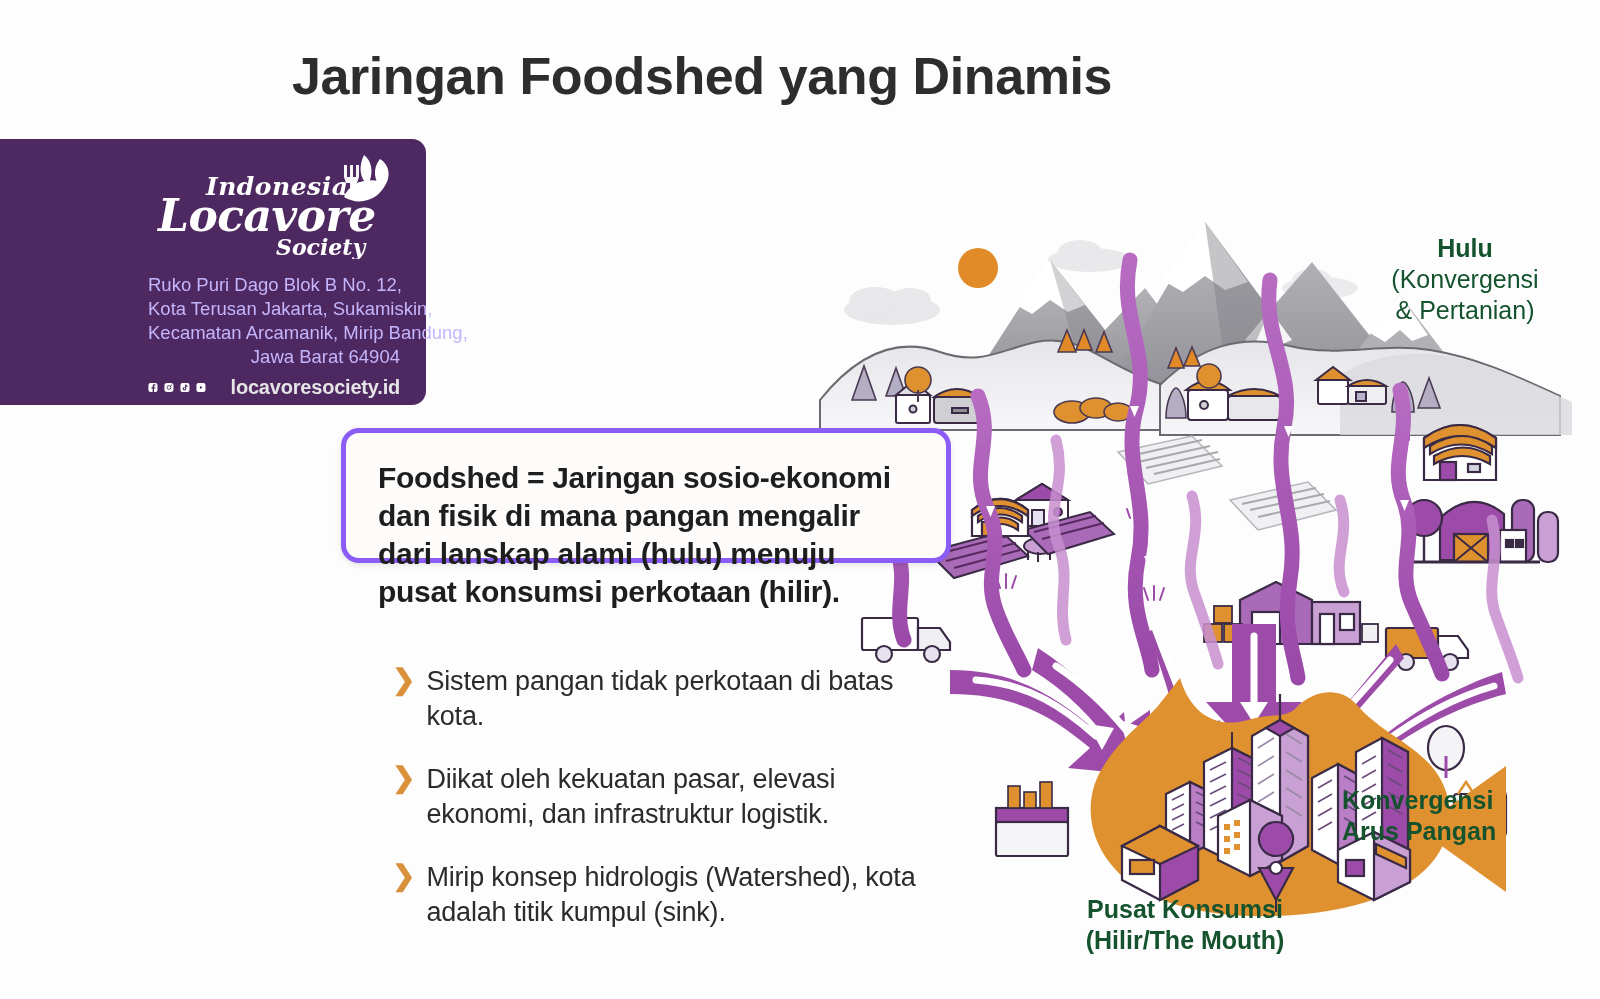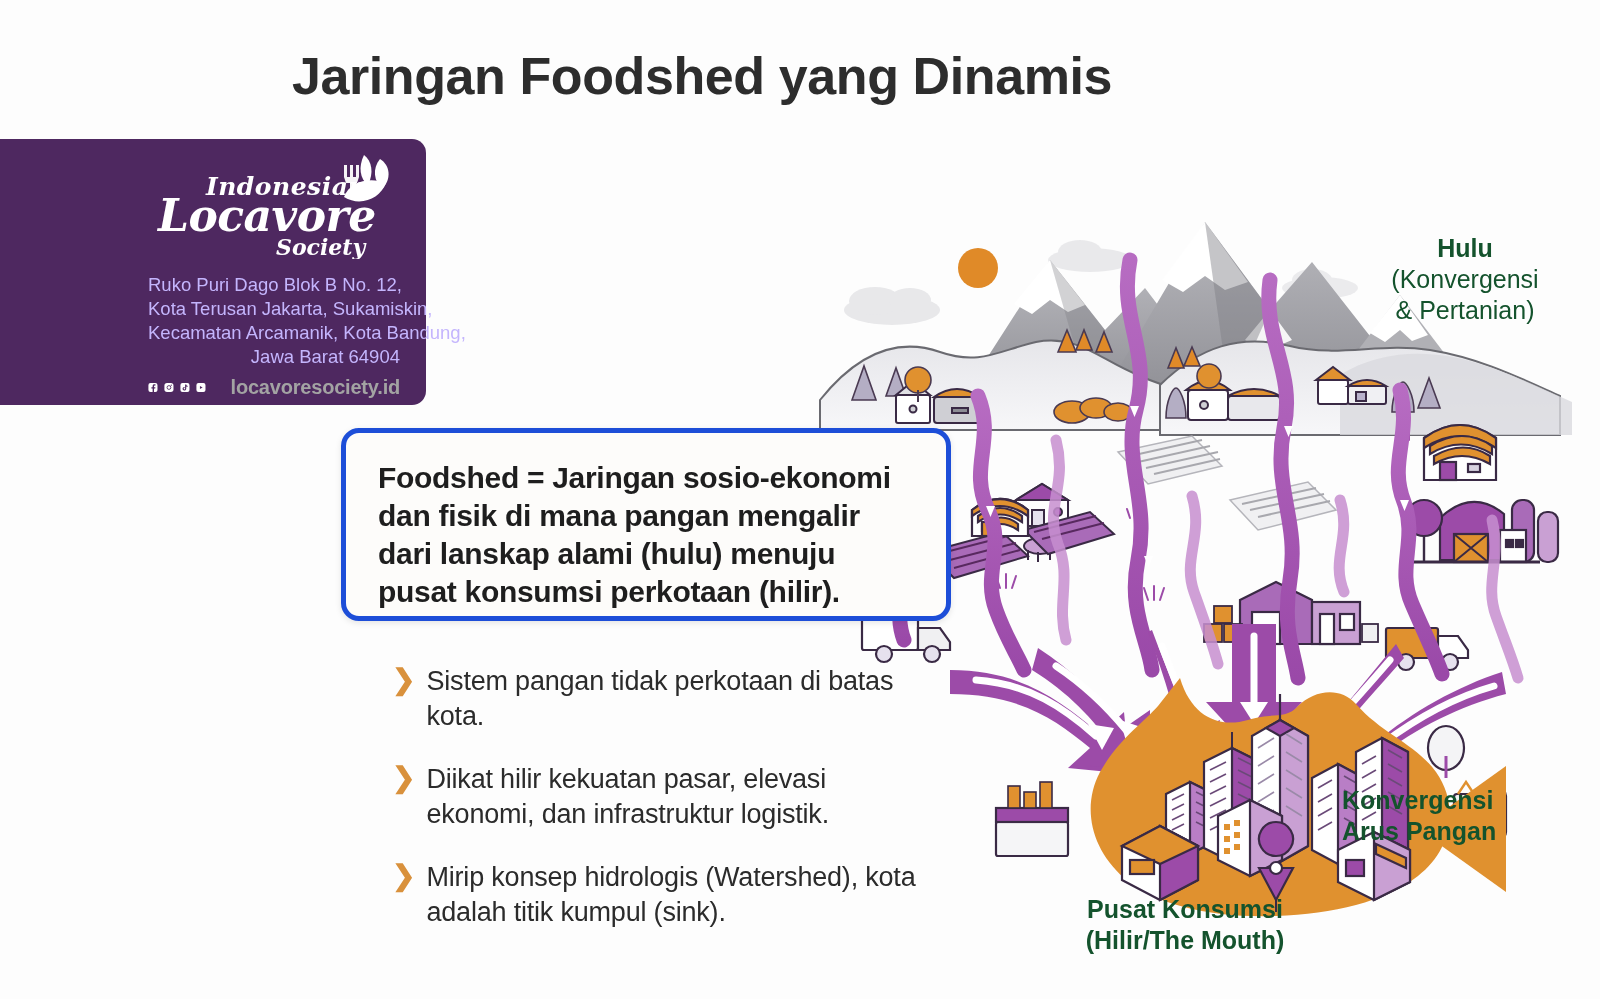--- a/index.html
+++ b/index.html
@@ -39,27 +39,27 @@
   .addr{
     margin-top:10px;
     font-size:18.5px;line-height:24px;
     color:#c4b5fd;text-align:right;font-weight:400;
     white-space:nowrap;
   }
   .social-row{
     margin-top:7px;display:flex;justify-content:flex-end;align-items:center;gap:6px;
   }
   .sicon{width:19px;height:19px;display:inline-block;}
-  .handle{font-size:20px;font-weight:bold;color:#a3a3a3;margin-left:19px;letter-spacing:-0.2px;}
+  .handle{font-size:20px;font-weight:bold;color:#e5e5e5;margin-left:19px;letter-spacing:-0.2px;}
 
   
   .callout{
-    position:absolute;left:341px;top:428px;width:610px;height:193px;
+    position:absolute;left:341px;top:428px;width:610px;height:135px;
     background:#fdfcfa;
-    border:5px solid #1d4ed8;
+    border:5px solid #8b5cf6;
     border-radius:18px;
     box-sizing:border-box;
     padding:26px 30px 0 32px;
     box-shadow:0 2px 6px rgba(0,0,0,.10);
   }
   .callout-text{
     font-size:30px;line-height:38px;font-weight:bold;color:#1e1e1e;
     letter-spacing:-0.3px;
   }
 
@@ -509,21 +509,21 @@
             <path d="M14 46 C20 30 40 26 56 32 C50 48 30 56 14 46 Z"></path>
             <path d="M20 14 l3 0 l0 12 l-3 0 z M26 14 l3 0 l0 12 l-3 0 z M14 14 l3 0 l0 12 l-3 0 z
                      M14 26 l15 0 l-2 6 l-11 0 z M20 32 l3 0 l0 14 l-3 0 z" opacity=".95"></path>
           </g>
         </svg>
       </div>
 
       <div class="addr">
         <span>Ruko Puri Dago Blok B No. 12,</span><br>
         <span>Kota Terusan Jakarta, Sukamiskin,</span><br>
-        <span>Kecamatan Arcamanik, Kota Bandung,</span><br>
+        <span>Kecamatan Arcamanik, Mirip Bandung,</span><br>
         <span>Jawa Barat 64904</span>
       </div>
 
       <div class="social-row">
         <svg class="sicon" viewBox="0 0 24 24">
           <rect x="1" y="1" width="22" height="22" rx="5" fill="#fff"></rect>
           <path d="M14.6 23V14.4h2.9l.4-3.3h-3.3V9c0-1 .3-1.6 1.7-1.6h1.8V4.4c-.3 0-1.4-.1-2.6-.1-2.6 0-4.3 1.6-4.3 4.4v2.4H8.3v3.3h2.9V23z" fill="#4e2860"></path>
         </svg>
         <svg class="sicon" viewBox="0 0 24 24">
           <rect x="1" y="1" width="22" height="22" rx="6.5" fill="#fff"></rect>
@@ -547,21 +547,21 @@
     <div class="callout-text">Foodshed = Jaringan sosio-ekonomi dan fisik di mana pangan mengalir dari lanskap alami (hulu) menuju pusat konsumsi perkotaan (hilir).</div>
   </div>
 
   <div class="bullets">
     <div class="bullet">
       <span class="chev">❯</span>
       <span class="btext">Sistem pangan tidak perkotaan di batas kota.</span>
     </div>
     <div class="bullet">
       <span class="chev">❯</span>
-      <span class="btext">Diikat hilir kekuatan pasar, elevasi ekonomi, dan infrastruktur logistik.</span>
+      <span class="btext">Diikat oleh kekuatan pasar, elevasi ekonomi, dan infrastruktur logistik.</span>
     </div>
     <div class="bullet">
       <span class="chev">❯</span>
       <span class="btext">Mirip konsep hidrologis (Watershed), kota adalah titik kumpul (sink).</span>
     </div>
   </div>
 
 </div>
 
 </body></html>

